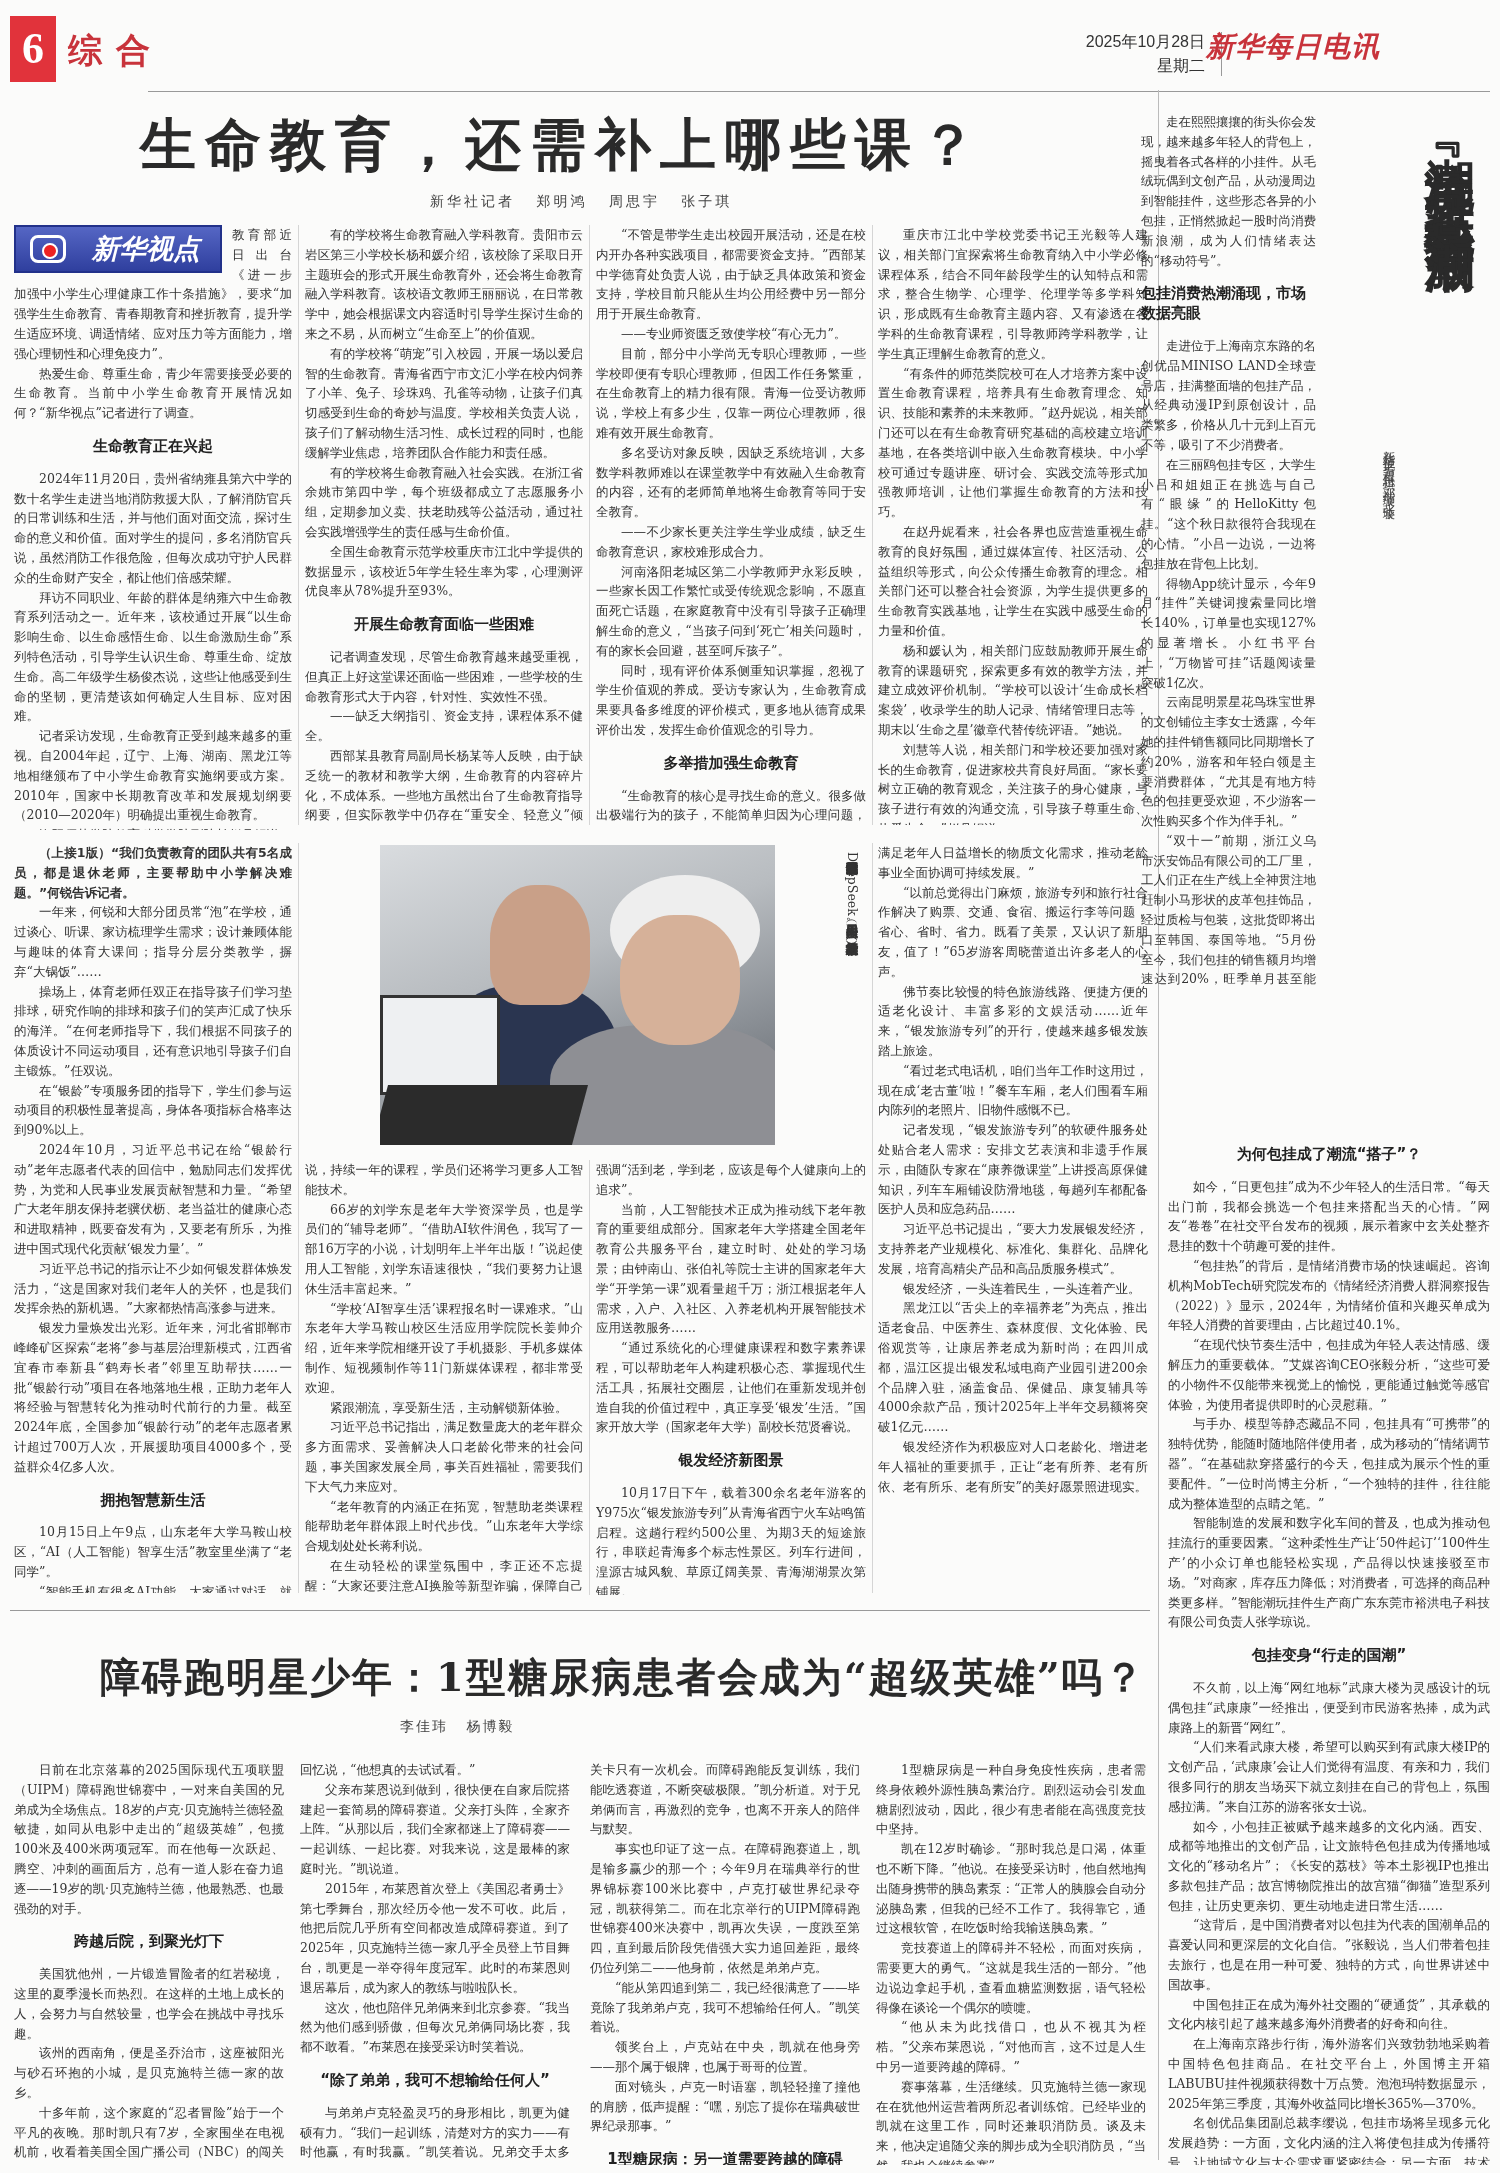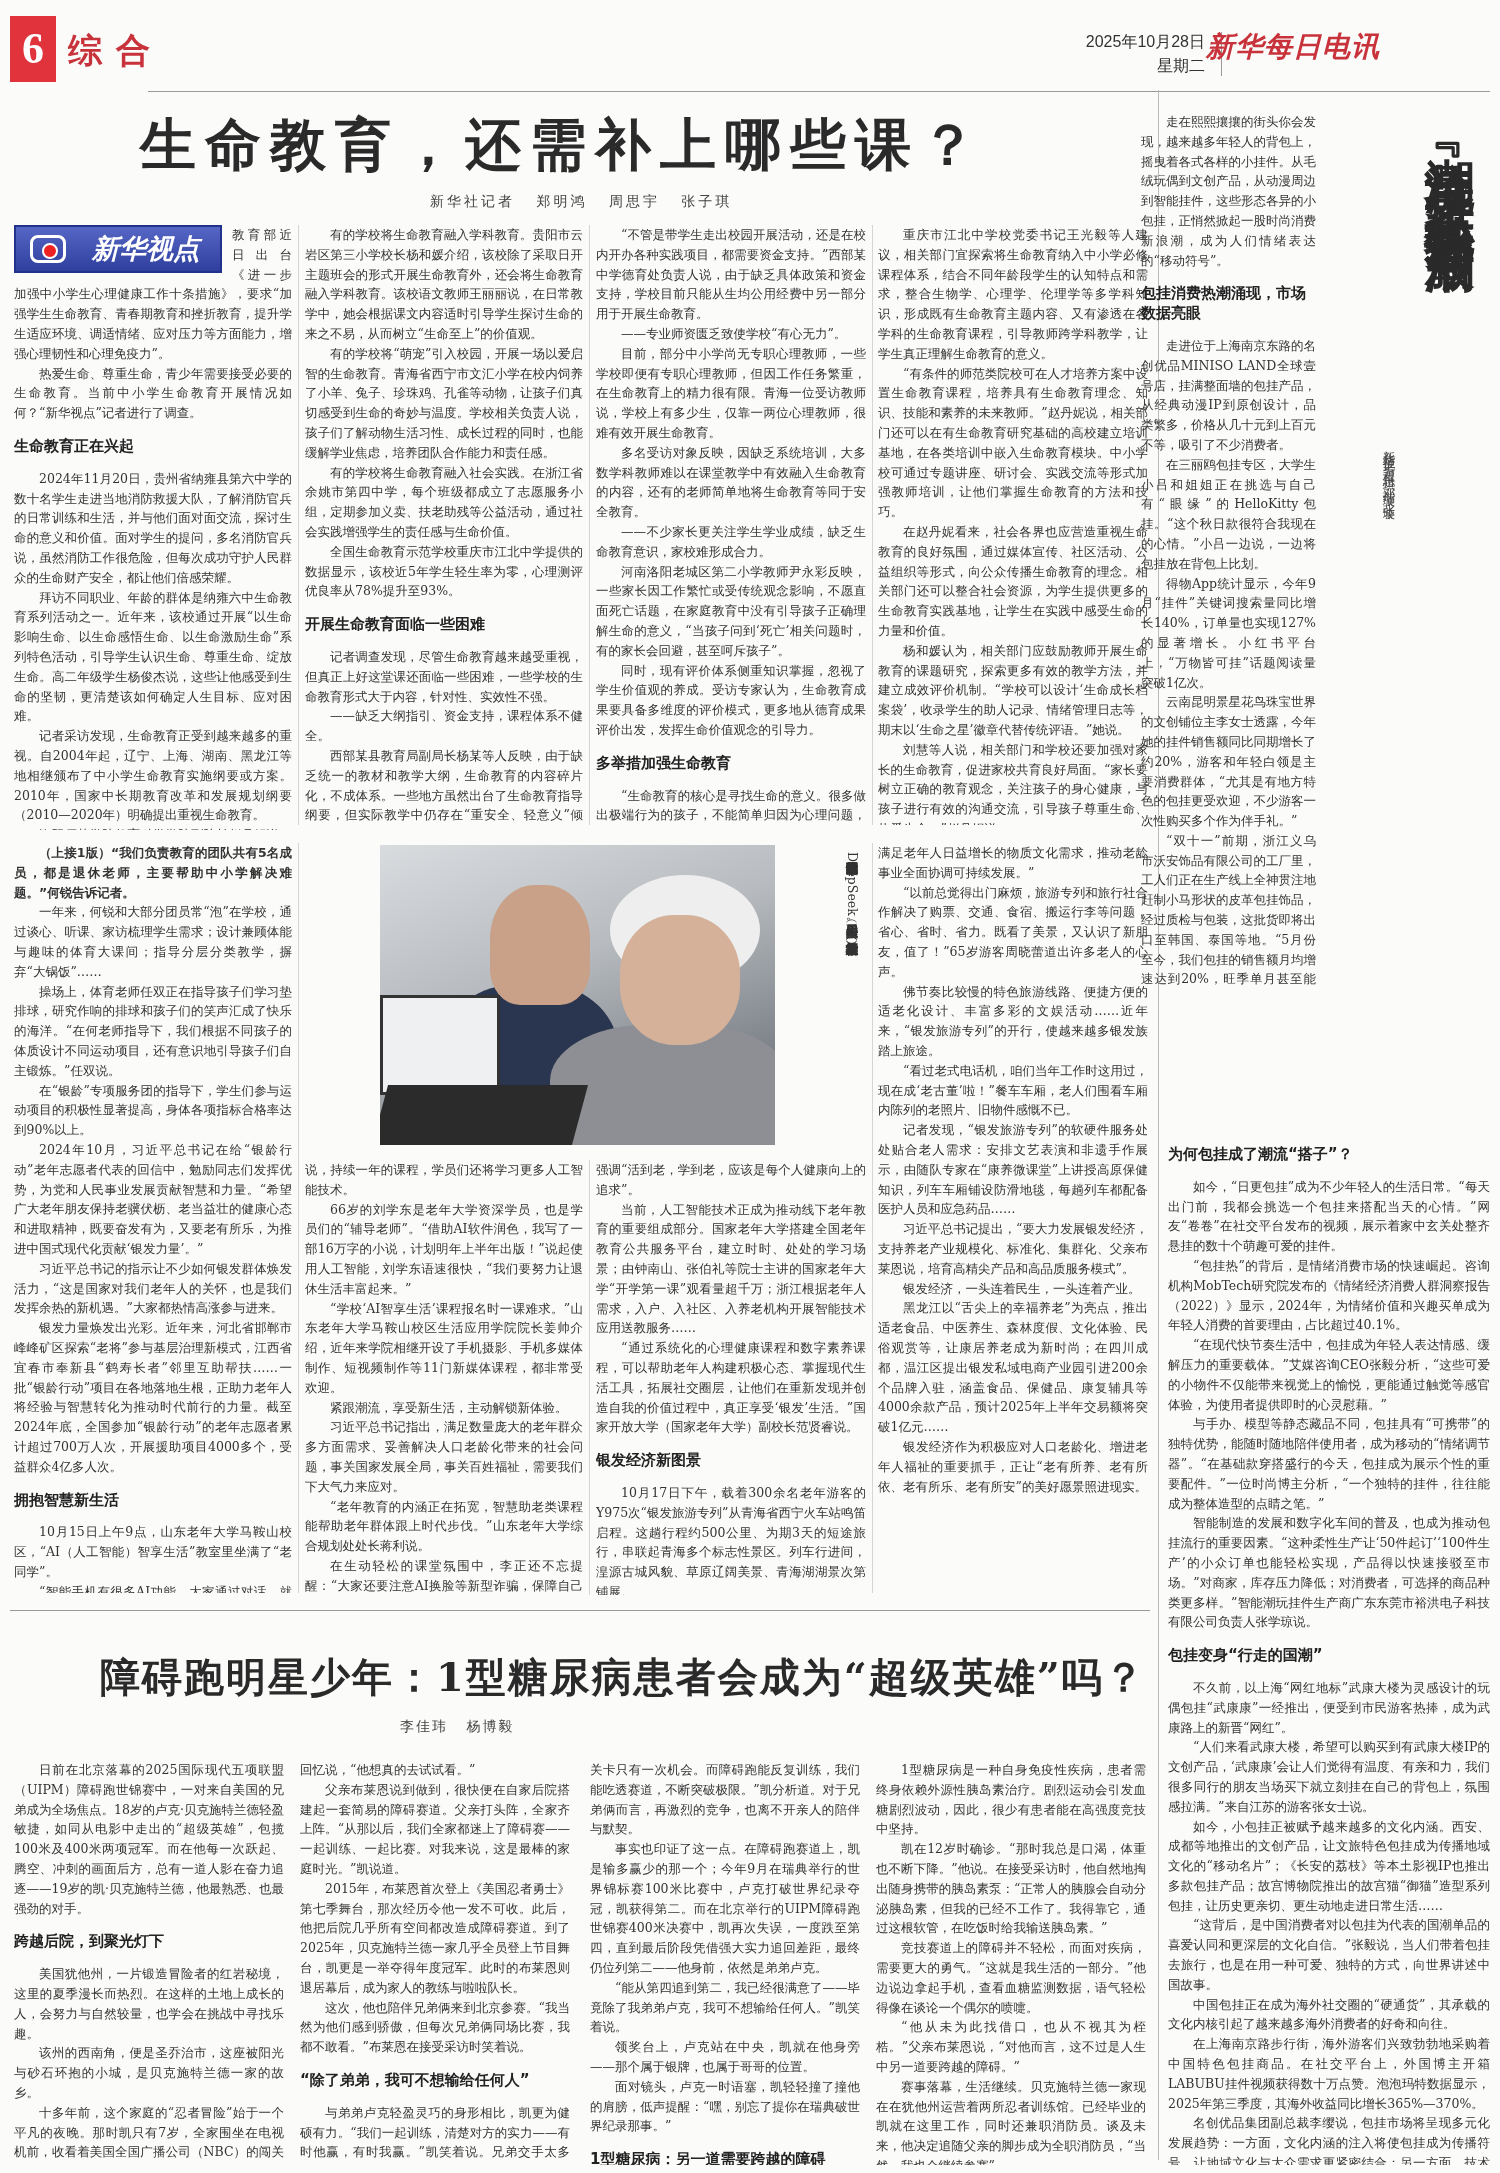--- a/index.html
+++ b/index.html
@@ -14,21 +14,21 @@
   .mast-date { position: absolute; right: 285px; top: 14px; text-align: right; font-family: "Liberation Sans", sans-serif; font-size: 16px; line-height: 24px; color: #333; }
   .mast-sep { position: absolute; right: 268px; top: 16px; width: 1px; height: 44px; background: #999; }
   .mast-logo { position: absolute; right: 110px; top: 12px; color: #c8333b; font-size: 28px; font-weight: bold; font-style: italic; letter-spacing: 1px; }
 
   
   .headline-1 { position: absolute; left: 140px; top: 108px; font-size: 56px; font-weight: bold; letter-spacing: 9px; color: #2a2a2a; }
   .byline-1 { position: absolute; left: 430px; top: 193px; font-size: 14px; color: #444; letter-spacing: 3px; word-spacing: 14px; }
 
   .col { position: absolute; font-size: 12.5px; line-height: 19.8px; color: #333; text-align: justify; overflow: hidden; }
   .col p { text-indent: 2em; }
-  .sub { font-family: "DejaVu Sans", "Liberation Sans", sans-serif; font-weight: bold; font-size: 15px; margin: 14px 0 12px; color: #222; text-indent: 0 !important; }
+  .sub { font-family: "DejaVu Sans", "Liberation Sans", sans-serif; font-weight: bold; font-size: 15px; text-align: center; margin: 14px 0 12px; color: #222; text-indent: 0 !important; }
 
   .xinhua-badge { float: left; width: 208px; height: 48px; margin: 0 10px 6px 0; background: linear-gradient(180deg, #5566c4 0%, #2f3f9e 100%); border: 2px solid #22318a; color: #fff; font-family: "DejaVu Sans", sans-serif; font-style: italic; font-weight: bold; font-size: 27px; line-height: 44px; padding-left: 76px; position: relative; }
   .xinhua-badge .cam { position: absolute; left: 14px; top: 8px; width: 36px; height: 28px; border: 3px solid #fff; border-radius: 8px; }
   .xinhua-badge .cam::after { content: ""; position: absolute; left: 9px; top: 5px; width: 12px; height: 12px; border-radius: 50%; background: #e22; border: 2px solid #fff; }
 
   .photo { position: absolute; left: 380px; top: 845px; width: 395px; height: 300px; background: linear-gradient(160deg, #d9dcdf 0%, #b8bcc0 40%, #8a8f95 70%, #5d6268 100%); overflow: hidden; }
   .photo .man { position: absolute; left: 110px; top: 40px; width: 100px; height: 120px; border-radius: 45% 45% 30% 30%; background: #c9a088; }
   .photo .man-coat { position: absolute; left: 60px; top: 140px; width: 180px; height: 180px; background: #2a3550; border-radius: 40% 40% 0 0; }
   .photo .woman-hair { position: absolute; left: 230px; top: 30px; width: 150px; height: 110px; border-radius: 50%; background: #eeeeee; }
   .photo .woman { position: absolute; left: 240px; top: 70px; width: 120px; height: 130px; border-radius: 45%; background: #d6b199; }
@@ -167,21 +167,21 @@
 
 </div>
 <div class="colrule" style="left:872px; top:843px; height:750px;"></div>
 
 <div class="col" style="left:878px; top:843px; width:270px; height:750px;">
   <p style="text-indent:0">满足老年人日益增长的物质文化需求，推动老龄事业全面协调可持续发展。”</p>
   <p>“以前总觉得出门麻烦，旅游专列和旅行社合作解决了购票、交通、食宿、搬运行李等问题，省心、省时、省力。既看了美景，又认识了新朋友，值了！”65岁游客周晓蕾道出许多老人的心声。</p>
   <p>佛节奏比较慢的特色旅游线路、便捷方便的适老化设计、丰富多彩的文娱活动……近年来，“银发旅游专列”的开行，使越来越多银发族踏上旅途。</p>
   <p>“看过老式电话机，咱们当年工作时这用过，现在成‘老古董’啦！”餐车车厢，老人们围看车厢内陈列的老照片、旧物件感慨不已。</p>
   <p>记者发现，“银发旅游专列”的软硬件服务处处贴合老人需求：安排文艺表演和非遗手作展示，由随队专家在“康养微课堂”上讲授高原保健知识，列车车厢铺设防滑地毯，每趟列车都配备医护人员和应急药品……</p>
-  <p>习近平总书记提出，“要大力发展银发经济，支持养老产业规模化、标准化、集群化、父亲布莱恩说，培育高精尖产品和高品质服务模式”。</p>
+  <p>习近平总书记提出，“要大力发展银发经济，支持养老产业规模化、标准化、集群化、品牌化发展，培育高精尖产品和高品质服务模式”。</p>
   <p>银发经济，一头连着民生，一头连着产业。</p>
   <p>黑龙江以“舌尖上的幸福养老”为亮点，推出适老食品、中医养生、森林度假、文化体验、民俗观赏等，让康居养老成为新时尚；在四川成都，温江区提出银发私域电商产业园引进200余个品牌入驻，涵盖食品、保健品、康复辅具等4000余款产品，预计2025年上半年交易额将突破1亿元……</p>
   <p>银发经济作为积极应对人口老龄化、增进老年人福祉的重要抓手，正让“老有所养、老有所依、老有所乐、老有所安”的美好愿景照进现实。</p>
 
 </div>
 
 <div class="vr-divider"></div>
 <div class="vhead">潮流『挂』身上 小包挂『摇动』新浪潮</div>
 <div class="vbyline">新华社记者 程思琪 邓瑞璇 张璇</div>
 

